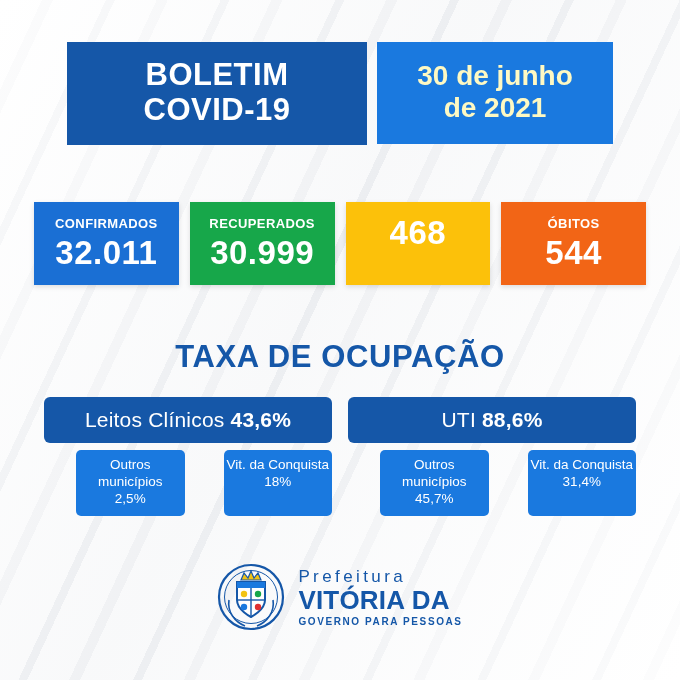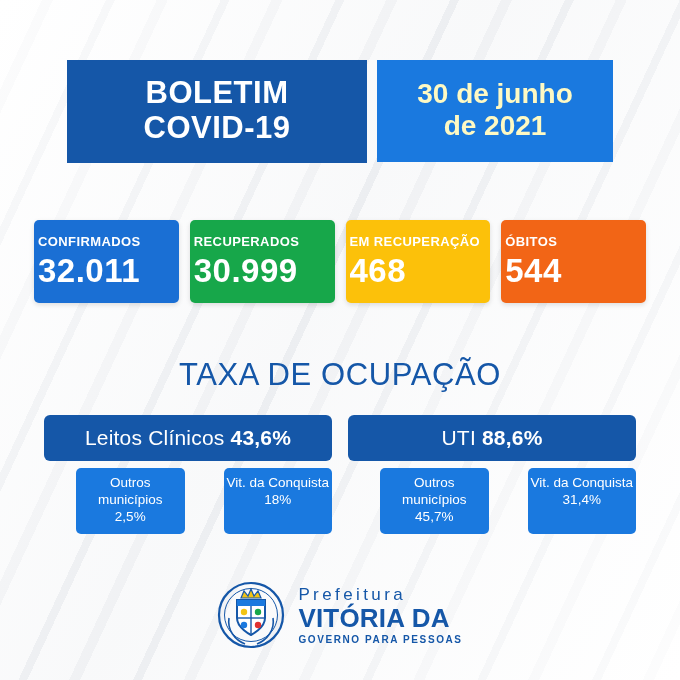--- a/index.html
+++ b/index.html
@@ -26,21 +26,21 @@
     pointer-events: none;
   }
   .content { position: relative; z-index: 2; }
 
   
   .header {
     display: flex;
     align-items: flex-start;
     justify-content: center;
     gap: 10px;
-    padding-top: 60px;
+    padding-top: 42px;
   }
   .title-box {
     background: #1557a8;
     color: #ffffff;
     padding: 16px 30px 18px 30px;
     text-align: center;
     font-weight: bold;
     font-size: 31px;
     line-height: 1.12;
     letter-spacing: 0.5px;
@@ -60,22 +60,23 @@
   
   .stats {
     display: flex;
     justify-content: center;
     gap: 11px;
     margin-top: 57px;
     padding: 0 34px;
   }
   .stat {
     flex: 1 1 0;
-    border-radius: 5px;
-    color: #ffffff;
+    border-radius: 0;
+    color: #ffffff;
+    text-align: center;
     padding: 14px 4px 16px 4px;
     box-shadow: 0 2px 5px rgba(0,0,0,0.12);
   }
   .stat .label {
     font-size: 13px;
     font-weight: bold;
     letter-spacing: 0.4px;
     margin-bottom: 5px;
     text-transform: uppercase;
   }
@@ -89,21 +90,21 @@
   .stat.recuperados { background: #17a74a; }
   .stat.em-recuperacao { background: #fcc10a; }
   .stat.obitos { background: #f26516; }
 
   
   .section-title {
     margin-top: 54px;
     text-align: center;
     color: #1557a8;
     font-size: 31px;
-    font-weight: normal;
+    font-weight: bold;
     letter-spacing: 0.6px;
   }
   .occupation {
     display: flex;
     justify-content: center;
     gap: 16px;
     margin-top: 22px;
     padding: 0 44px;
   }
   .occ-group { flex: 1 1 0; }
@@ -195,21 +196,20 @@
     <div class="stats">
       <div class="stat confirmados">
         <div class="label">CONFIRMADOS</div>
         <div class="value">32.011</div>
       </div>
       <div class="stat recuperados">
         <div class="label">RECUPERADOS</div>
         <div class="value">30.999</div>
       </div>
       <div class="stat em-recuperacao">
-        <div class="label">EM RECUPERAÇÃO</div>
         <div class="value">468</div>
       </div>
       <div class="stat obitos">
         <div class="label">ÓBITOS</div>
         <div class="value">544</div>
       </div>
     </div>
 
     <div class="section-title">TAXA DE OCUPAÇÃO</div>
 

